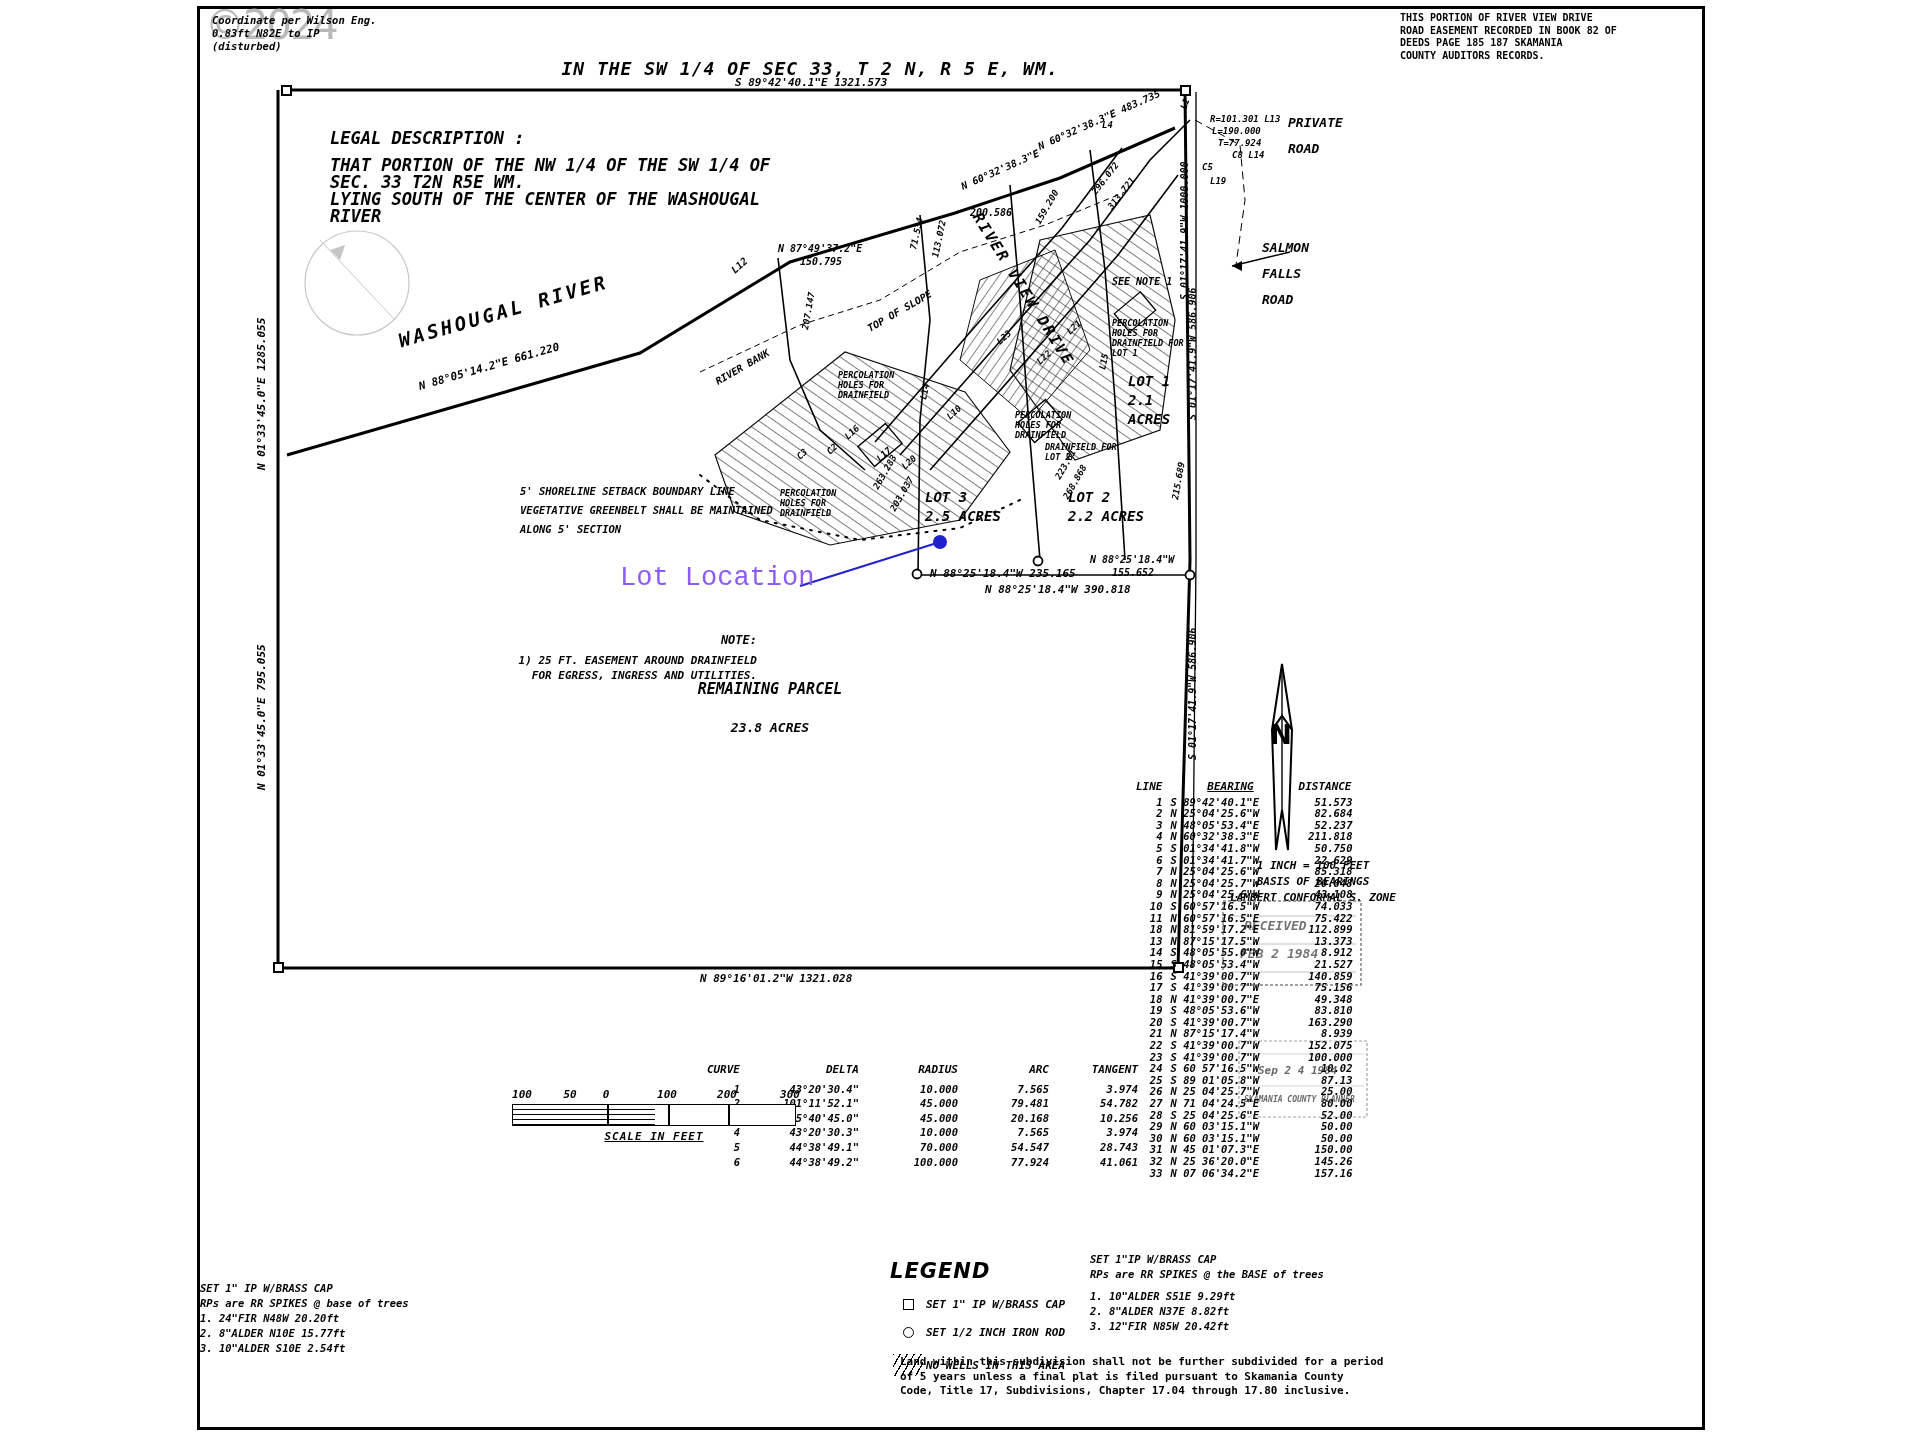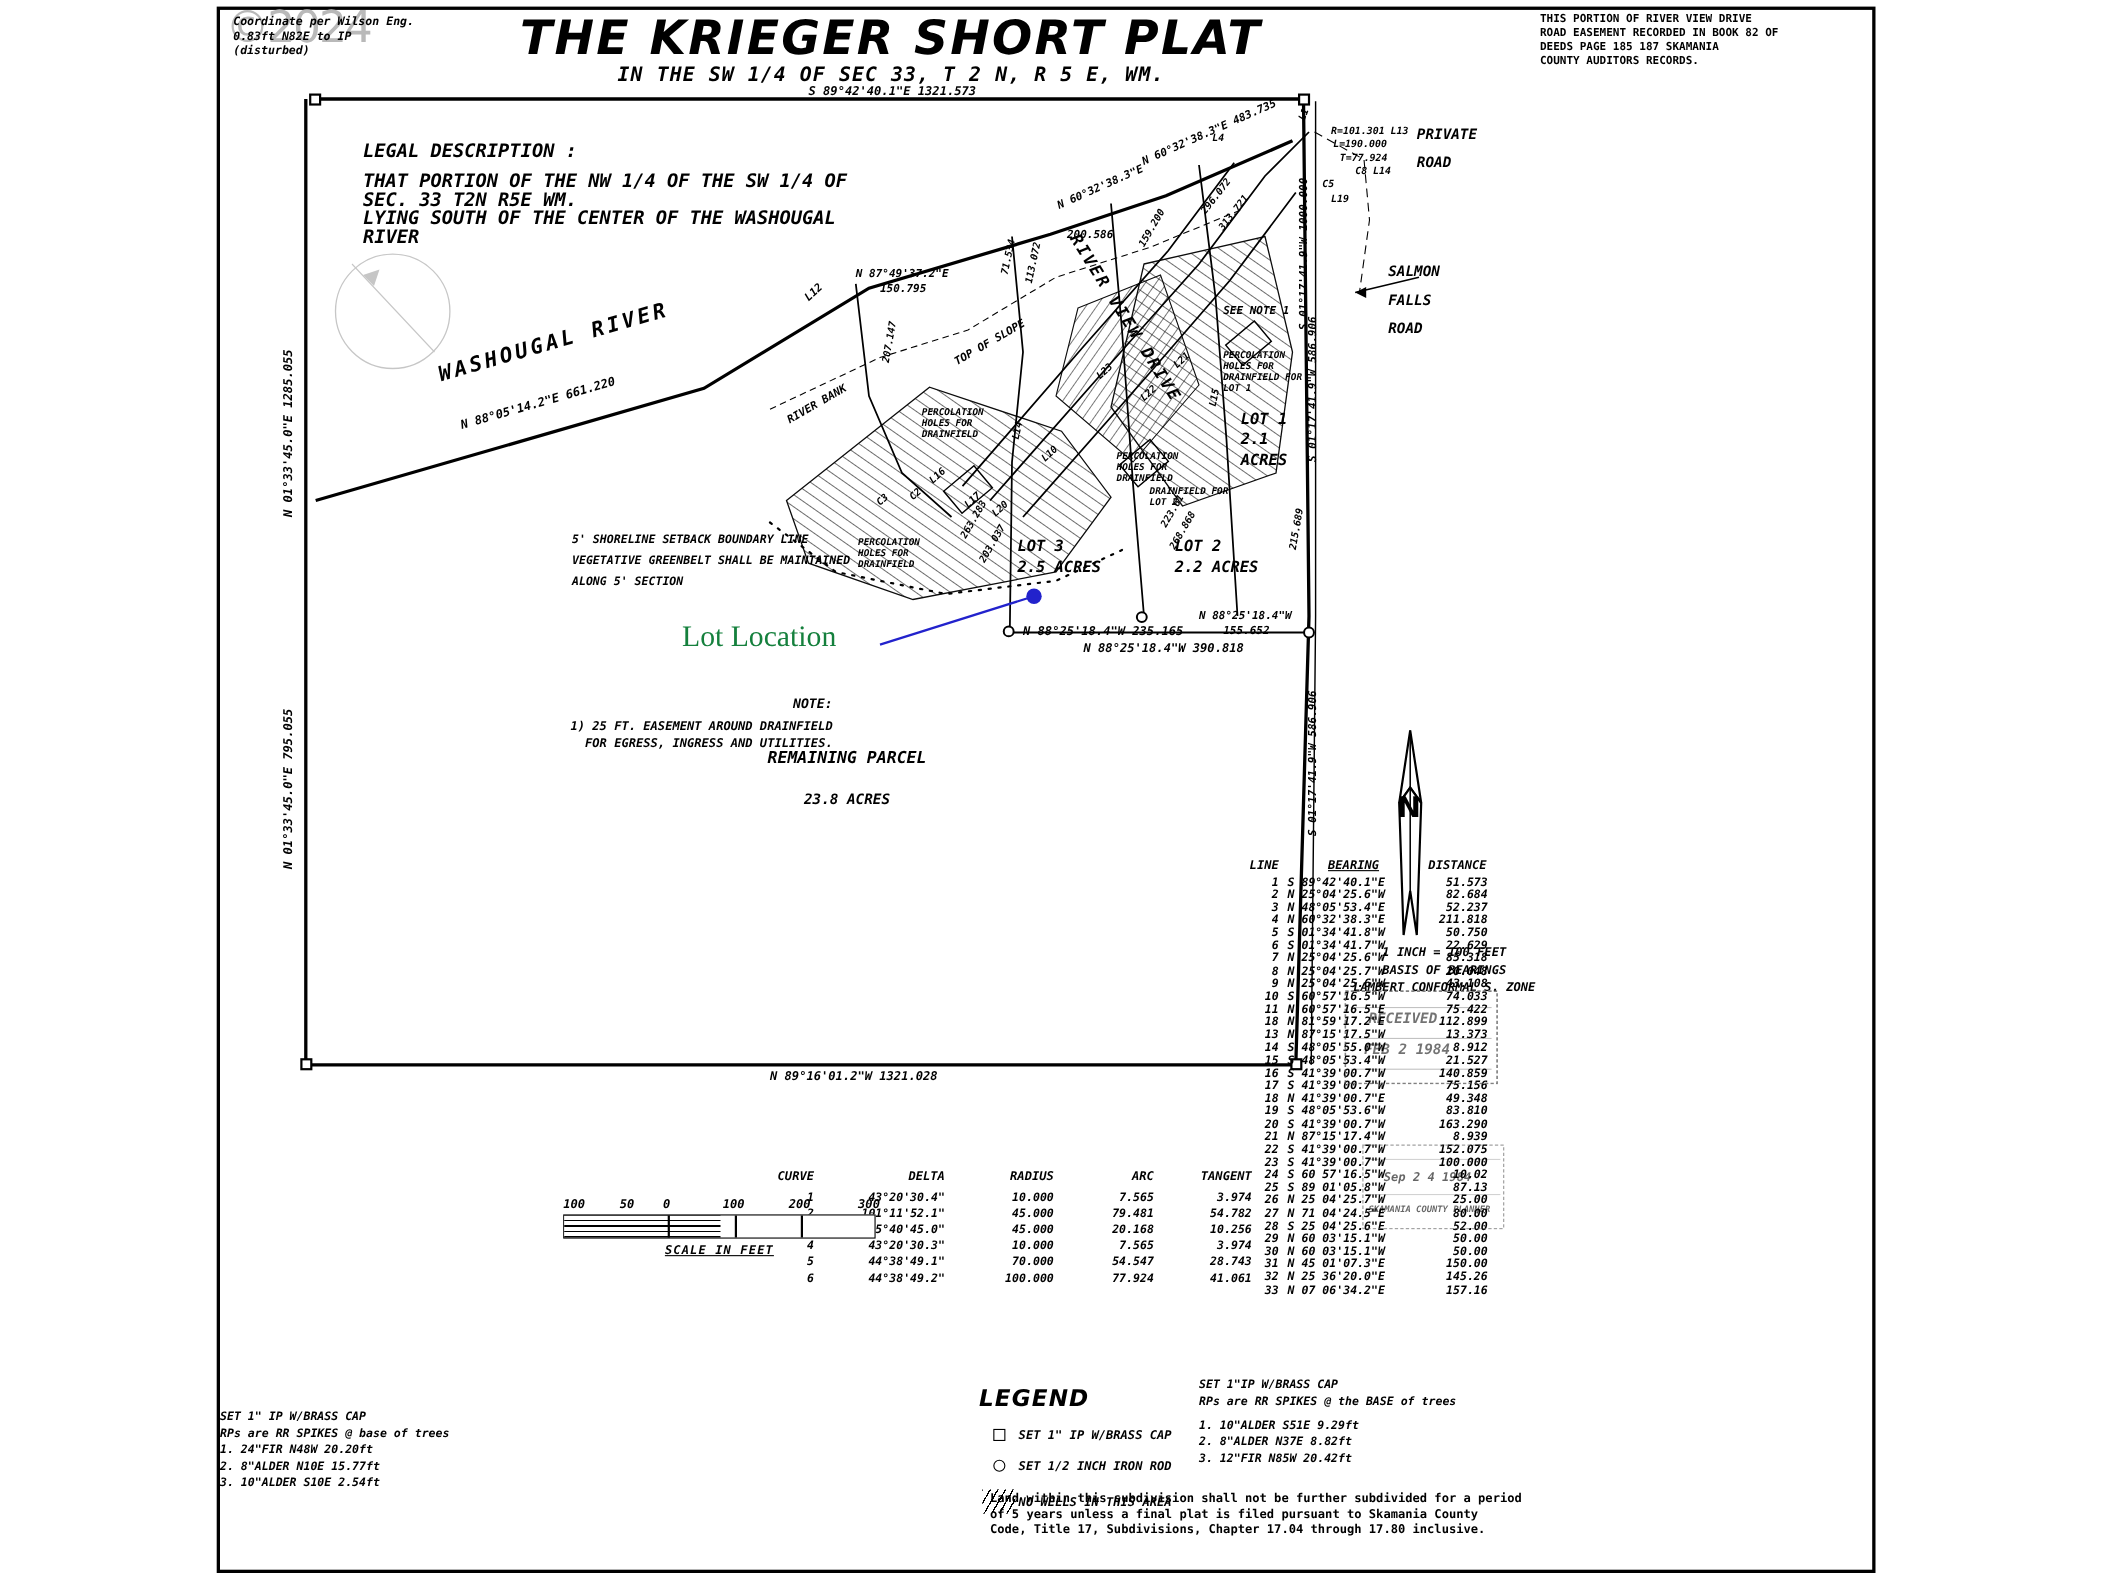--- a/index.html
+++ b/index.html
@@ -118,22 +118,22 @@
   
   #north{left:1252px;top:660px;width:60px;height:200px;}
   #north .nletter{position:absolute;left:18px;top:60px;
      font-family:"DejaVu Sans",sans-serif;font-weight:bold;font-size:26px;}
 
   
   #stamp{left:1222px;top:900px;width:140px;height:86px;}
   #stamp2{left:1238px;top:1040px;width:130px;height:78px;}
 
   
-  #lot-callout{left:620px;top:563px;font-family:Liberation Serif, serif;
-     font-size:27px;color:#15803d;white-space:nowrap;}
+  #lot-callout{left:620px;top:563px;font-family:Liberation Mono, monospace;
+     font-size:27px;color:#8b5cf6;white-space:nowrap;}
 
   
   .roadlab{font-style:italic;font-weight:bold;font-size:13px;line-height:26px;}
 
   svg.ov{position:absolute;left:0;top:0;width:1920px;height:1440px;
      pointer-events:none;}
   text{font-family:"DejaVu Sans Mono",monospace;font-weight:bold;font-style:italic;}
 </style>
 </head>
 <body>
@@ -143,21 +143,20 @@
   <div class="abs" id="border-outer"></div>
 
   <div class="abs" id="watermark">©2024</div>
 
   <div class="abs" id="corner-note">
     <div>Coordinate per Wilson Eng.</div>
     <div>0.83ft N82E to IP</div>
     <div>(disturbed)</div>
   </div>
 
-  <div class="abs" id="plat-title">THE KRIEGER SHORT PLAT</div>
   <div class="abs" id="plat-subtitle">IN THE SW 1/4 OF SEC 33, T 2 N, R 5 E, WM.</div>
 
   <div class="abs" id="tr-note">
     <div>THIS PORTION OF RIVER VIEW DRIVE</div>
     <div>ROAD EASEMENT RECORDED IN BOOK 82 OF</div>
     <div>DEEDS   PAGE 185 187 SKAMANIA</div>
     <div>COUNTY AUDITORS RECORDS.</div>
   </div>
 
   <div class="abs" id="legal">

